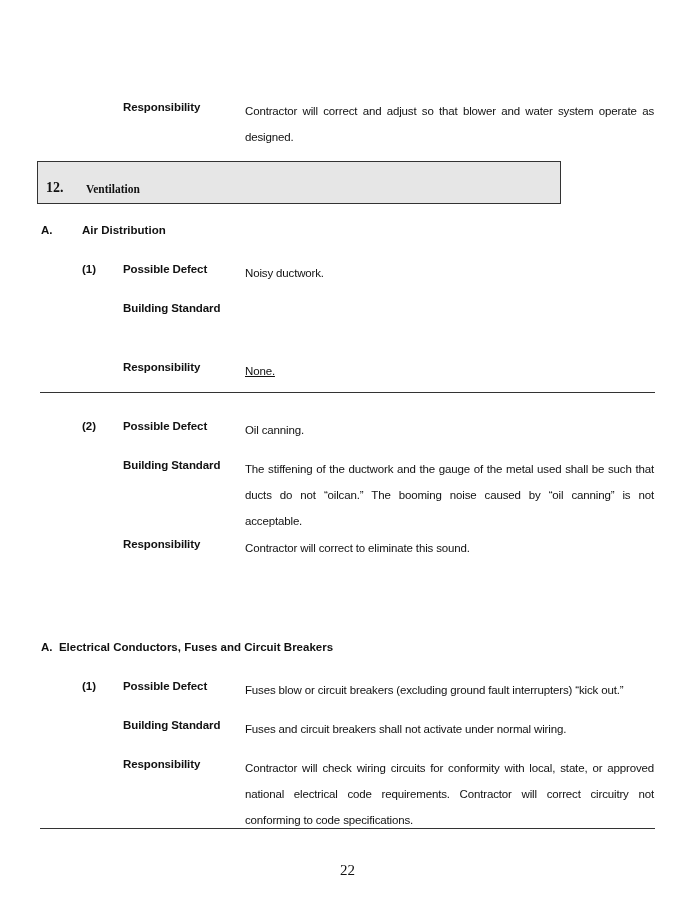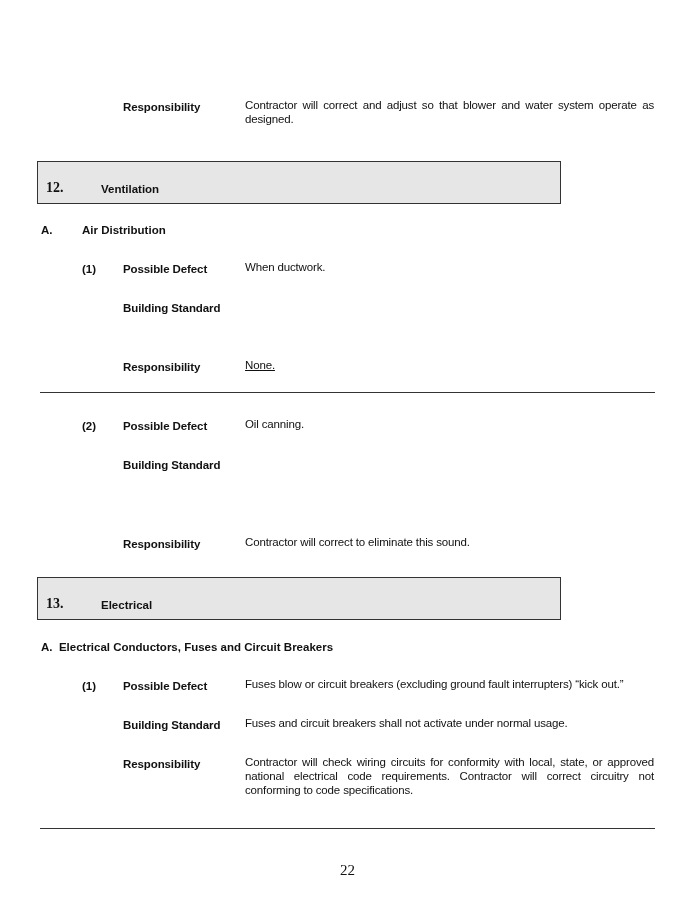--- a/index.html
+++ b/index.html
@@ -1,28 +1,28 @@
 <!DOCTYPE html>
 <html><head>
   <meta charset="utf-8">
   <style>
     html, body { margin: 0; padding: 0; background: #ffffff; }
     body { width: 695px; height: 900px; position: relative; overflow: hidden; color: #111; }
     .page { position: absolute; left: 0; top: 0; width: 695px; height: 900px; }
     .abs { position: absolute; }
     .lbl { font-family: "Liberation Sans", sans-serif; font-weight: bold; font-size: 11.5px; letter-spacing: -0.1px; }
-    .txt { font-family: "Liberation Sans", sans-serif; font-size: 11.5px; line-height: 14px; text-align: justify; letter-spacing: -0.15px; }
+    .txt { font-family: "Liberation Sans", sans-serif; font-size: 11.5px; line-height: 26px; text-align: justify; letter-spacing: -0.15px; }
     .txt.last-left { text-align-last: left; }
     .num { font-family: "Liberation Sans", sans-serif; font-weight: bold; font-size: 11.5px; }
     .section-box {
       position: absolute; left: 37px; width: 524px; height: 43px;
       background: #e6e6e6; border: 1.5px solid #333; box-sizing: border-box;
     }
     .section-box .snum { position: absolute; left: 8px; bottom: 7px; font-family: "Liberation Serif", serif; font-weight: bold; font-size: 14px; }
-    .section-box .stitle { position: absolute; left: 63px; bottom: 8px; font-family: Liberation Sans, sans-serif; font-weight: bold; font-size: 11.5px; }
+    .section-box .stitle { position: absolute; left: 48px; bottom: 8px; font-family: Liberation Serif, serif; font-weight: bold; font-size: 11.5px; }
     .rule { position: absolute; left: 40px; width: 615px; height: 0; border-top: 1.5px solid #333; }
     .subhead { font-family: "Liberation Sans", sans-serif; font-weight: bold; font-size: 11.5px; }
     .pagenum { position: absolute; left: 0; width: 695px; text-align: center; top: 862px; font-family: "Liberation Serif", serif; font-size: 15px; }
   </style>
 </head>
 <body>
 
 <div class="page">
 
   <div class="abs lbl" style="left:123px; top:101px;">Responsibility</div>
@@ -31,51 +31,48 @@
   <div class="section-box" style="top:161px;">
     <span class="snum">12.</span>
     <span class="stitle">Ventilation</span>
   </div>
 
   <div class="abs subhead" style="left:41px; top:224px;">A.</div>
   <div class="abs subhead" style="left:82px; top:224px;">Air Distribution</div>
 
   <div class="abs num" style="left:82px; top:263px;">(1)</div>
   <div class="abs lbl" style="left:123px; top:263px;">Possible Defect</div>
-  <div class="abs txt" style="left:245px; top:260px; width:409px;">When ductwork.</div>
+  <div class="abs txt" style="left:245px; top:260px; width:409px;">Noisy ductwork.</div>
 
   <div class="abs lbl" style="left:123px; top:302px;">Building Standard</div>
 
   <div class="abs lbl" style="left:123px; top:361px;">Responsibility</div>
   <div class="abs txt" style="left:245px; top:358px; width:409px;text-decoration:underline;">None.</div>
 
   <div class="rule" style="top:392px;"></div>
 
   <div class="abs num" style="left:82px; top:420px;">(2)</div>
   <div class="abs lbl" style="left:123px; top:420px;">Possible Defect</div>
   <div class="abs txt" style="left:245px; top:417px; width:409px;">Oil canning.</div>
 
   <div class="abs lbl" style="left:123px; top:459px;">Building Standard</div>
+  <div class="abs txt last-left" style="left:245px; top:456px; width:409px;">The stiffening of the ductwork and the gauge of the metal used shall be such that ducts do not “oilcan.”  The booming noise caused by “oil canning” is not acceptable.</div>
 
   <div class="abs lbl" style="left:123px; top:538px;">Responsibility</div>
   <div class="abs txt" style="left:245px; top:535px; width:409px;">Contractor will correct to eliminate this sound.</div>
 
-  <div class="section-box" style="top:577px;">
-    <span class="snum">13.</span>
-    <span class="stitle">Electrical</span>
-  </div>
 
   <div class="abs subhead" style="left:41px; top:641px; white-space:pre;">A.  Electrical Conductors, Fuses and Circuit Breakers</div>
 
   <div class="abs num" style="left:82px; top:680px;">(1)</div>
   <div class="abs lbl" style="left:123px; top:680px;">Possible Defect</div>
   <div class="abs txt last-left" style="left:245px; top:677px; width:412px;">Fuses blow or circuit breakers (excluding ground fault interrupters) “kick out.”</div>
 
   <div class="abs lbl" style="left:123px; top:719px;">Building Standard</div>
-  <div class="abs txt" style="left:245px; top:716px; width:409px;">Fuses and circuit breakers shall not activate under normal usage.</div>
+  <div class="abs txt" style="left:245px; top:716px; width:409px;">Fuses and circuit breakers shall not activate under normal wiring.</div>
 
   <div class="abs lbl" style="left:123px; top:758px;">Responsibility</div>
   <div class="abs txt last-left" style="left:245px; top:755px; width:409px;">Contractor will check wiring circuits for conformity with local, state, or approved national electrical code requirements.  Contractor will correct circuitry not conforming to code specifications.</div>
 
   <div class="rule" style="top:828px;"></div>
 
   <div class="pagenum">22</div>
 </div>
 
 </body></html>

